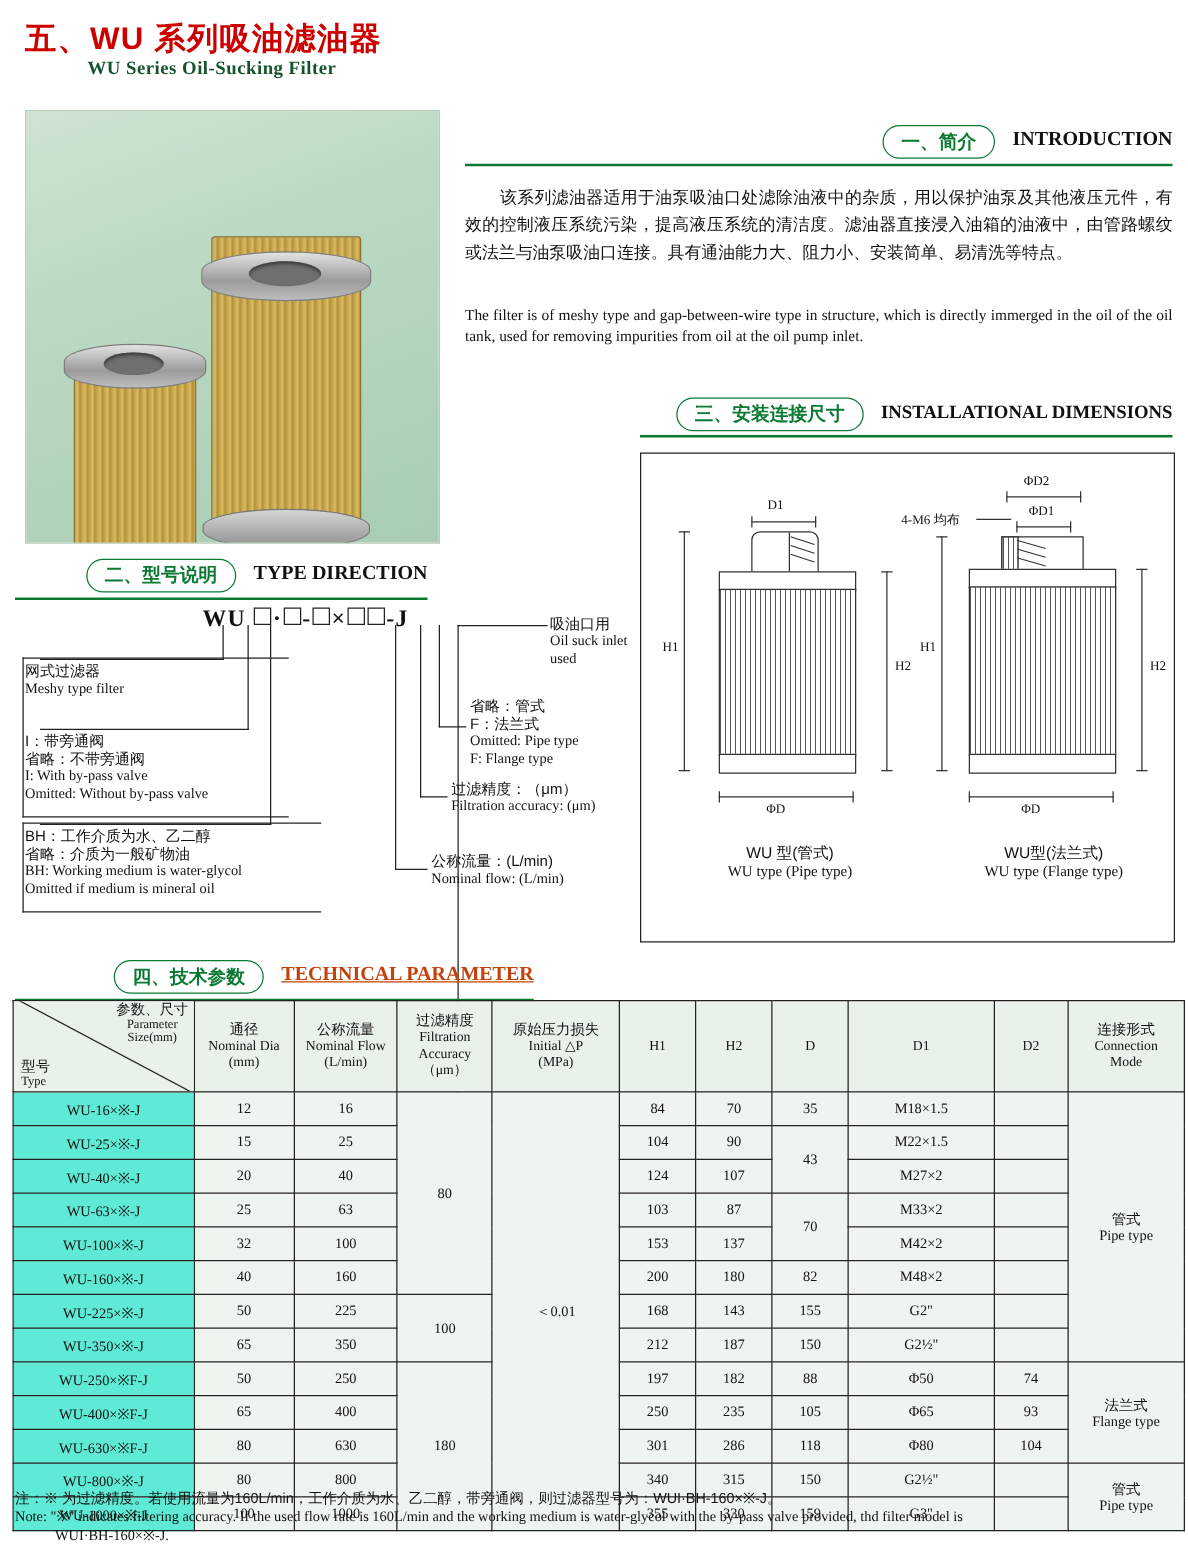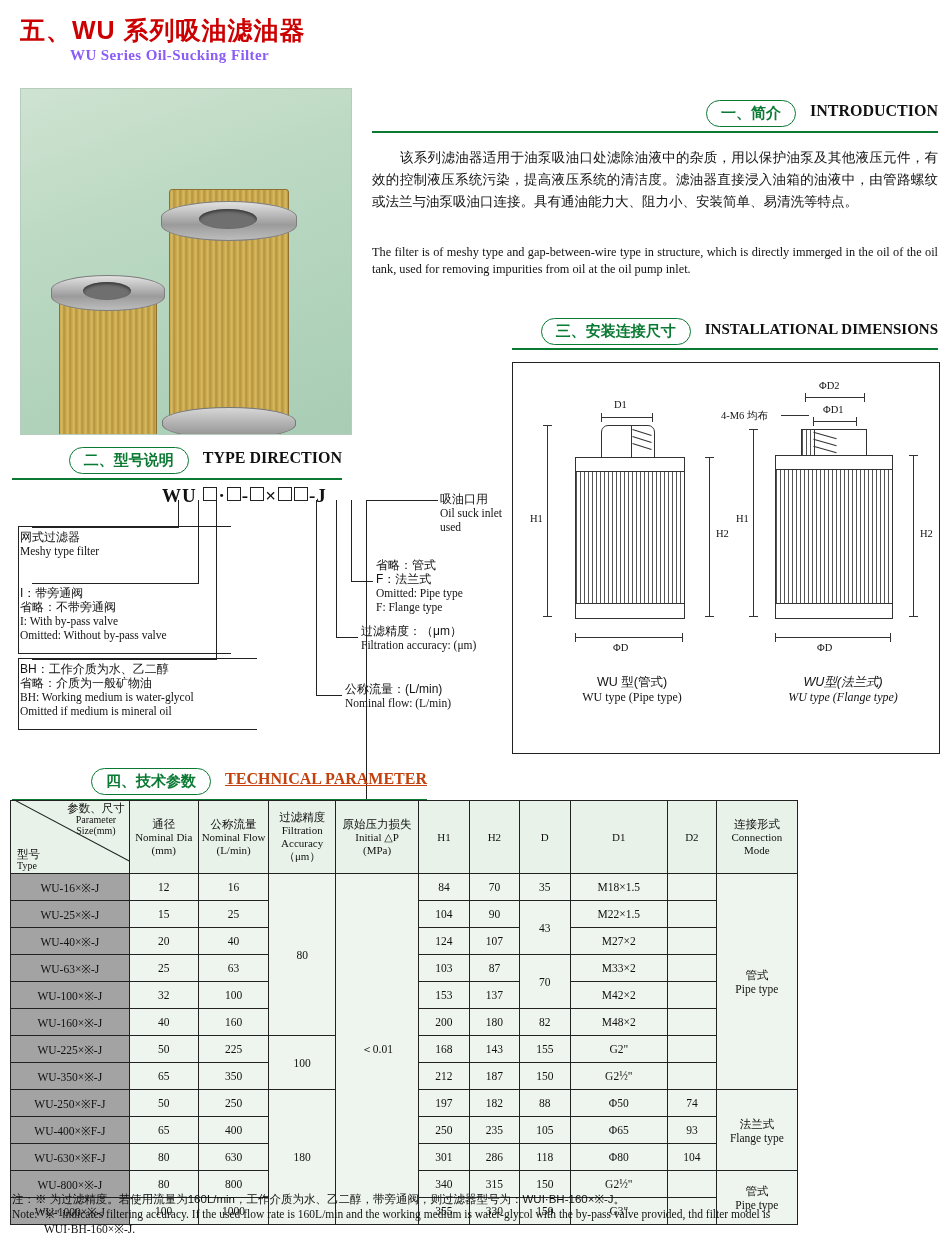--- a/index.html
+++ b/index.html
@@ -14,21 +14,21 @@
 
   
   .main-title{
     position:absolute;left:20px;top:14px;
     font-family:"Liberation Sans", sans-serif;
     font-weight:bold;font-size:25px;color:#cc0000;letter-spacing:1px;
   }
   .sub-title{
     position:absolute;left:70px;top:47px;
     font-family:"Liberation Serif", serif;
-    font-weight:bold;font-size:15px;color:#8b5cf6;letter-spacing:.4px;
+    font-weight:bold;font-size:15px;color:#14532d;letter-spacing:.4px;
   }
 
   
   .photo{
     position:absolute;left:20px;top:88px;width:330px;height:345px;
     background:linear-gradient(160deg,#cfe3d2 0%,#bcd9c3 35%,#a8cdb4 100%);
     border:1px solid #b6cdbb;overflow:hidden;
   }
   .filter-body{position:absolute;border-radius:3px;}
   
@@ -92,25 +92,25 @@
   .dim-cap .cn{font-family:"Liberation Sans", sans-serif;font-size:12.5px;}
   .hatch{
     background:repeating-linear-gradient(90deg,#555 0px,#555 1px,#fff 1px,#fff 4px);
     border:1px solid #333;
   }
   .ln{position:absolute;background:#333;}
   .dimtxt{position:absolute;font-size:10.5px;font-family:"Liberation Serif",serif;}
 
   
   .tp-wrap{position:absolute;left:10px;top:800px;width:930px;}
-  table{border-collapse:collapse;width:788px;font-size:11.5px;font-family:"Liberation Serif", serif;border-radius:20px;}
+  table{border-collapse:collapse;width:938px;font-size:11.5px;font-family:"Liberation Serif", serif;border-radius:20px;}
   th,td{border:1px solid #222;text-align:center;padding:2px 2px;}
   thead th{background:#e9f2e9;font-weight:normal;line-height:13px;font-size:11px;}
   tbody td{height:22px;background:#eef5ee;}
-  tbody td.type{background:#a3a3a3;text-align:center;}
+  tbody td.type{background:#5eead4;text-align:center;}
   .cn-s{font-family:"Liberation Sans", sans-serif;font-size:11.5px;}
 
   
   .note{position:absolute;left:12px;top:1192px;width:930px;font-size:11.5px;line-height:15px;}
   .note .cn{font-family:"Liberation Sans", sans-serif;}
 </style>
 </head>
 <body>
 
 <div class="page">
@@ -215,21 +215,21 @@
     <div class="ln" style="left:400px;top:92px;width:1px;height:162px;"></div>
     <div class="ln" style="left:396px;top:92px;width:9px;height:1px;"></div>
     <div class="ln" style="left:396px;top:253px;width:9px;height:1px;"></div>
     <div class="dimtxt" style="left:407px;top:165px;">H2</div>
 
     <div class="ln" style="left:262px;top:274px;width:116px;height:1px;"></div>
     <div class="ln" style="left:262px;top:270px;width:1px;height:9px;"></div>
     <div class="ln" style="left:377px;top:270px;width:1px;height:9px;"></div>
     <div class="dimtxt" style="left:304px;top:279px;">ΦD</div>
 
-    <div class="dim-cap" style="left:250px;top:312px;width:160px;font-style:italic;">
+    <div class="dim-cap" style="left:250px;top:312px;width:160px;">
       <div class="cn">WU型(法兰式)</div>
       <div>WU type (Flange type)</div>
     </div>
   </div>
 
   <div class="sec" style="left:12px;top:447px;width:330px;">
     <span class="tag">二、型号说明</span>
     <span class="en">TYPE DIRECTION</span>
     <div class="rule" style="width:330px;margin-top:4px;"></div>
   </div>

